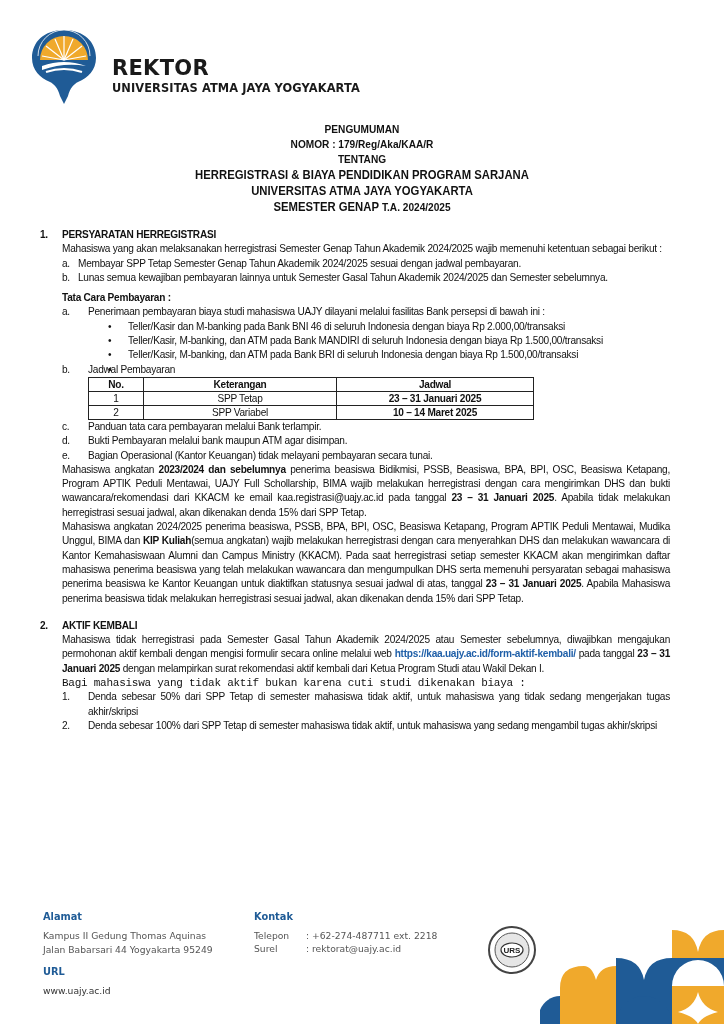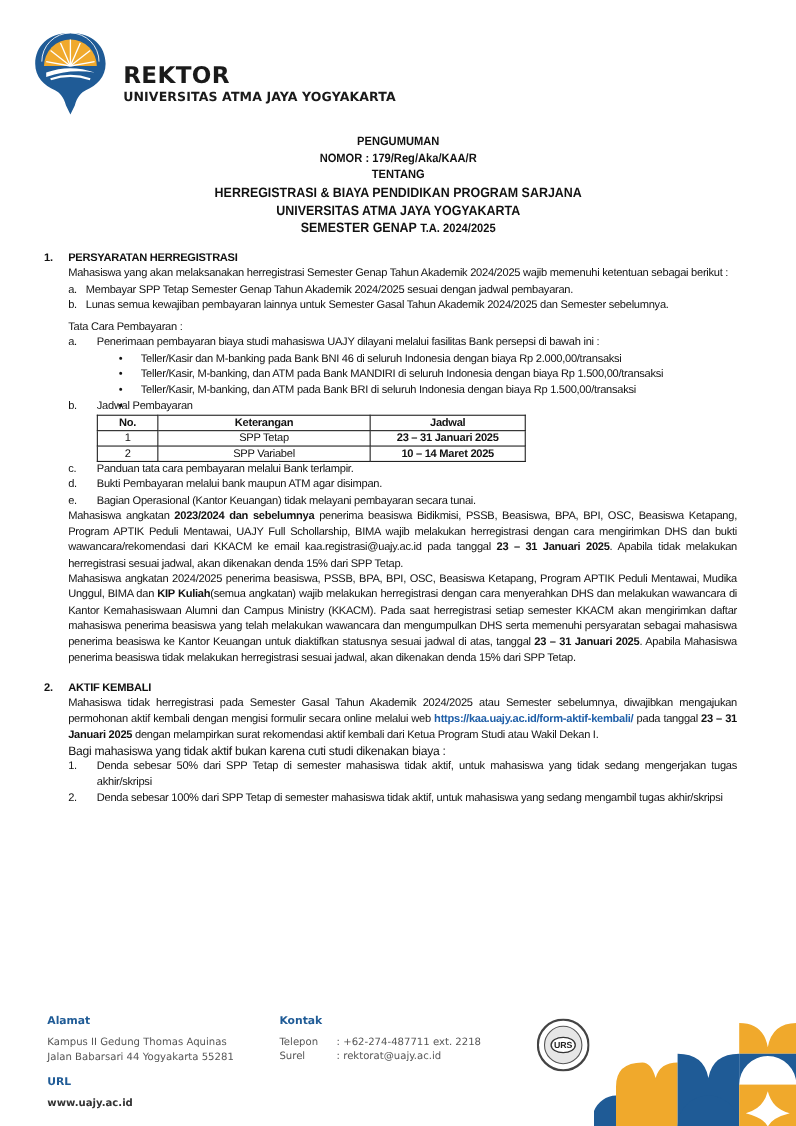--- a/index.html
+++ b/index.html
@@ -18,33 +18,33 @@
   .sec-title { font-weight: bold; position: relative; padding-left: 22px; }
   .sec-title .num { position: absolute; left: 0; }
   .indent { padding-left: 22px; }
   .just { text-align: justify; }
   .list-item { position: relative; padding-left: 16px; }
   .list-item .lbl { position: absolute; left: 0; }
   .list-item2 { position: relative; padding-left: 26px; }
   .list-item2 .lbl { position: absolute; left: 0; }
   .bullet { position: relative; padding-left: 66px; }
   .bullet .dot { position: absolute; left: 46px; top: 0; }
-  .sub-title { font-weight: normal; margin-top: 6px; }
+  .sub-title { font-weight: bold; margin-top: 6px; }
   b { font-weight: bold; }
   .para { }
-  table.jadwal { border-collapse: collapse; margin-left: 26px; width: 390px; font-size: 10.1px; line-height: 13px; }
+  table.jadwal { border-collapse: collapse; margin-left: 26px; width: 446px; font-size: 10.1px; line-height: 13px; }
   table.jadwal td, table.jadwal th { border: 1px solid #222; text-align: center; padding: 0; }
   table.jadwal th { font-weight: bold; }
   .link { color: #1f5fa8; font-weight: bold; }
-  .serif { font-family: Liberation Sans, sans-serif; font-size: 11px; }
+  .serif { font-family: Liberation Mono, monospace; font-size: 11px; }
 
   .footer { position: absolute; top: 906px; left: 43px; font-family: "DejaVu Sans", sans-serif; font-size: 9.2px; color: #555; }
   .f-head { color: #1f5b96; font-weight: bold; font-size: 9.8px; margin-bottom: 5px; }
-  .f-col { position: absolute; top: 16px; white-space: nowrap; line-height: 14px; }
-  .f-url { color: #333; font-weight: bold; }
+  .f-col { position: absolute; top: 4px; white-space: nowrap; line-height: 14px; }
+  .f-url { color: #333; font-weight: normal; }
   .kv { display: flex; }
   .kv .k { width: 52px; }
   .seal { position: absolute; left: 488px; top: 926px; width: 48px; height: 48px; }
   .corner { position: absolute; left: 540px; top: 900px; width: 184px; height: 124px; }
 </style>
 </head>
 <body>
 
 <svg class="logo" viewBox="0 0 72 80">
   <path d="M36 4 C56 4 68 16 68 32 C68 44 60 52 50 56 C46 58 42 62 40 70 L36 78 L32 70 C30 62 26 58 22 56 C12 52 4 44 4 32 C4 16 16 4 36 4 Z" fill="#1f5b96"></path>
@@ -133,21 +133,21 @@
     <div class="serif">Bagi mahasiswa yang tidak aktif bukan karena cuti studi dikenakan biaya :</div>
     <div class="list-item2 just"><span class="lbl">1.</span><span>Denda sebesar 50% dari SPP Tetap di semester mahasiswa tidak aktif, untuk mahasiswa yang tidak sedang mengerjakan tugas akhir/skripsi</span></div>
     <div class="list-item2 just"><span class="lbl">2.</span><span>Denda sebesar 100% dari SPP Tetap di semester mahasiswa tidak aktif, untuk mahasiswa yang sedang mengambil tugas akhir/skripsi</span></div>
   </div>
 </div>
 
 <div class="footer">
   <div class="f-col" style="left:0">
     <div class="f-head">Alamat</div>
     <div>Kampus II Gedung Thomas Aquinas</div>
-    <div>Jalan Babarsari 44 Yogyakarta 55281</div>
+    <div>Jalan Babarsari 44 Yogyakarta 95249</div>
     <div class="f-head" style="margin-top:8px">URL</div>
     <div class="f-url">www.uajy.ac.id</div>
   </div>
   <div class="f-col" style="left:211px">
     <div class="f-head">Kontak</div>
     <div class="kv">
         <span class="k">Telepon</span>
         <span>: +62-274-487711 ext. 2218</span>
       </div>
     <div class="kv" style="line-height:11px">

